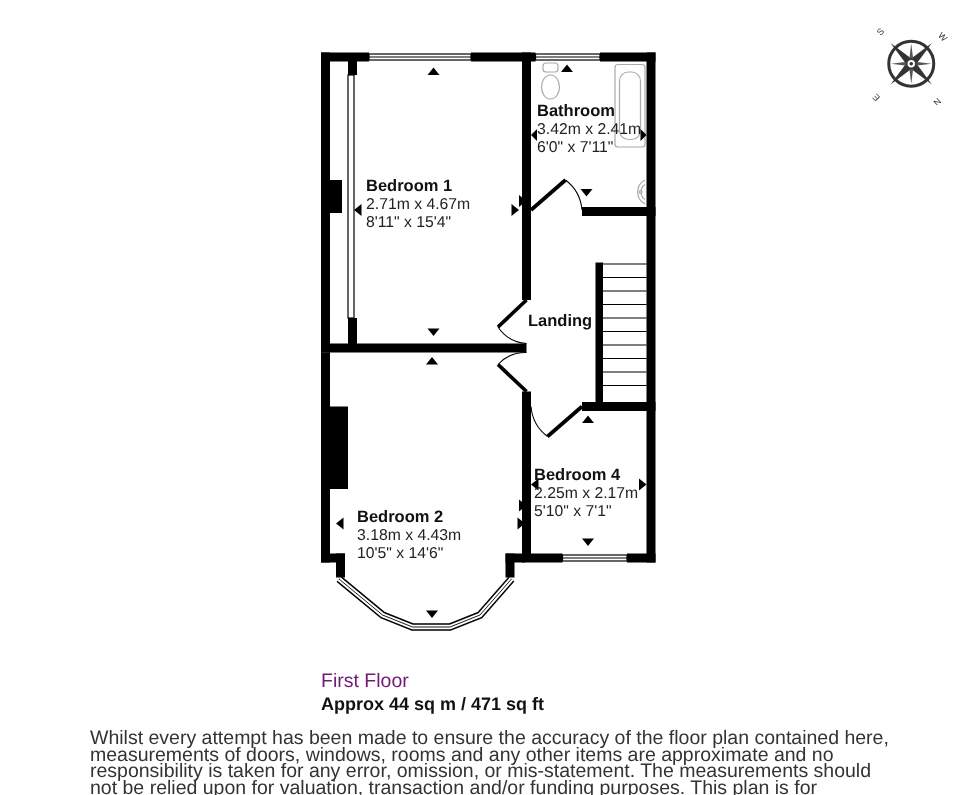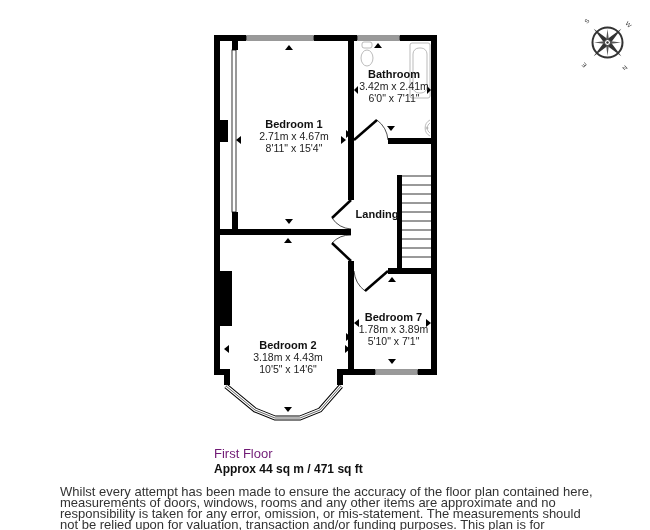--- a/index.html
+++ b/index.html
@@ -1,18 +1,18 @@
 <!DOCTYPE html>
 <html><head>
 <meta charset="utf-8">
 <style>
   html, body { margin:0; padding:0; background:#ffffff; }
   body { width:650px; height:530px; position:relative; overflow:hidden; font-family:"Liberation Sans", sans-serif; color:#1a1a1a; }
   #plan { position:absolute; left:0; top:0; }
-  .room-label { position:absolute; text-align:center; line-height:12px; font-size:10.5px; color:#222; }
+  .room-label { position:absolute; text-align:left; line-height:12px; font-size:10.5px; color:#222; }
   .room-label .name { font-weight:bold; font-size:11px; color:#111; display:block; }
   .room-label .dim { display:block; }
   .floor-title { position:absolute; left:214px; top:446px; font-size:13px; color:#701a75; }
   .floor-area { position:absolute; left:214px; top:462px; font-size:12px; font-weight:bold; color:#111; }
   .disclaimer { position:absolute; left:60px; top:486px; width:540px; text-align:left; font-size:13px; line-height:11px; color:#333; }
   .compass { position:absolute; left:580px; top:15px; width:55px; height:55px; }
 </style>
 </head>
 <body>
 
@@ -159,22 +159,22 @@
   <span class="name">Landing</span>
 </div>
 
 <div class="room-label" style="left:238px; top:295px; width:100px;margin-top:44px;">
   <span class="name">Bedroom 2</span>
   <span class="dim">3.18m x 4.43m</span>
   <span class="dim">10'5" x 14'6"</span>
 </div>
 
 <div class="room-label" style="left:356px; top:311px; width:75px;">
-  <span class="name">Bedroom 7</span>
-  <span class="dim">1.78m x 3.89m</span>
+  <span class="name">Bedroom 4</span>
+  <span class="dim">2.25m x 2.17m</span>
   <span class="dim">5'10" x 7'1"</span>
 </div>
 
 <svg class="compass" viewBox="0 0 55 55">
   <circle cx="27.5" cy="27.5" r="15" fill="none" stroke="#333" stroke-width="2"></circle>
   <polygon points="27.5,8 30,25 27.5,27.5 25,25" fill="#333" transform="rotate(45 27.5 27.5)"></polygon>
   <polygon points="27.5,8 30,25 27.5,27.5 25,25" fill="#333" transform="rotate(135 27.5 27.5)"></polygon>
   <polygon points="27.5,8 30,25 27.5,27.5 25,25" fill="#333" transform="rotate(225 27.5 27.5)"></polygon>
   <polygon points="27.5,8 30,25 27.5,27.5 25,25" fill="#333" transform="rotate(315 27.5 27.5)"></polygon>
   <polygon points="27.5,14 29,26 27.5,27.5 26,26" fill="#555" transform="rotate(0 27.5 27.5)"></polygon>

